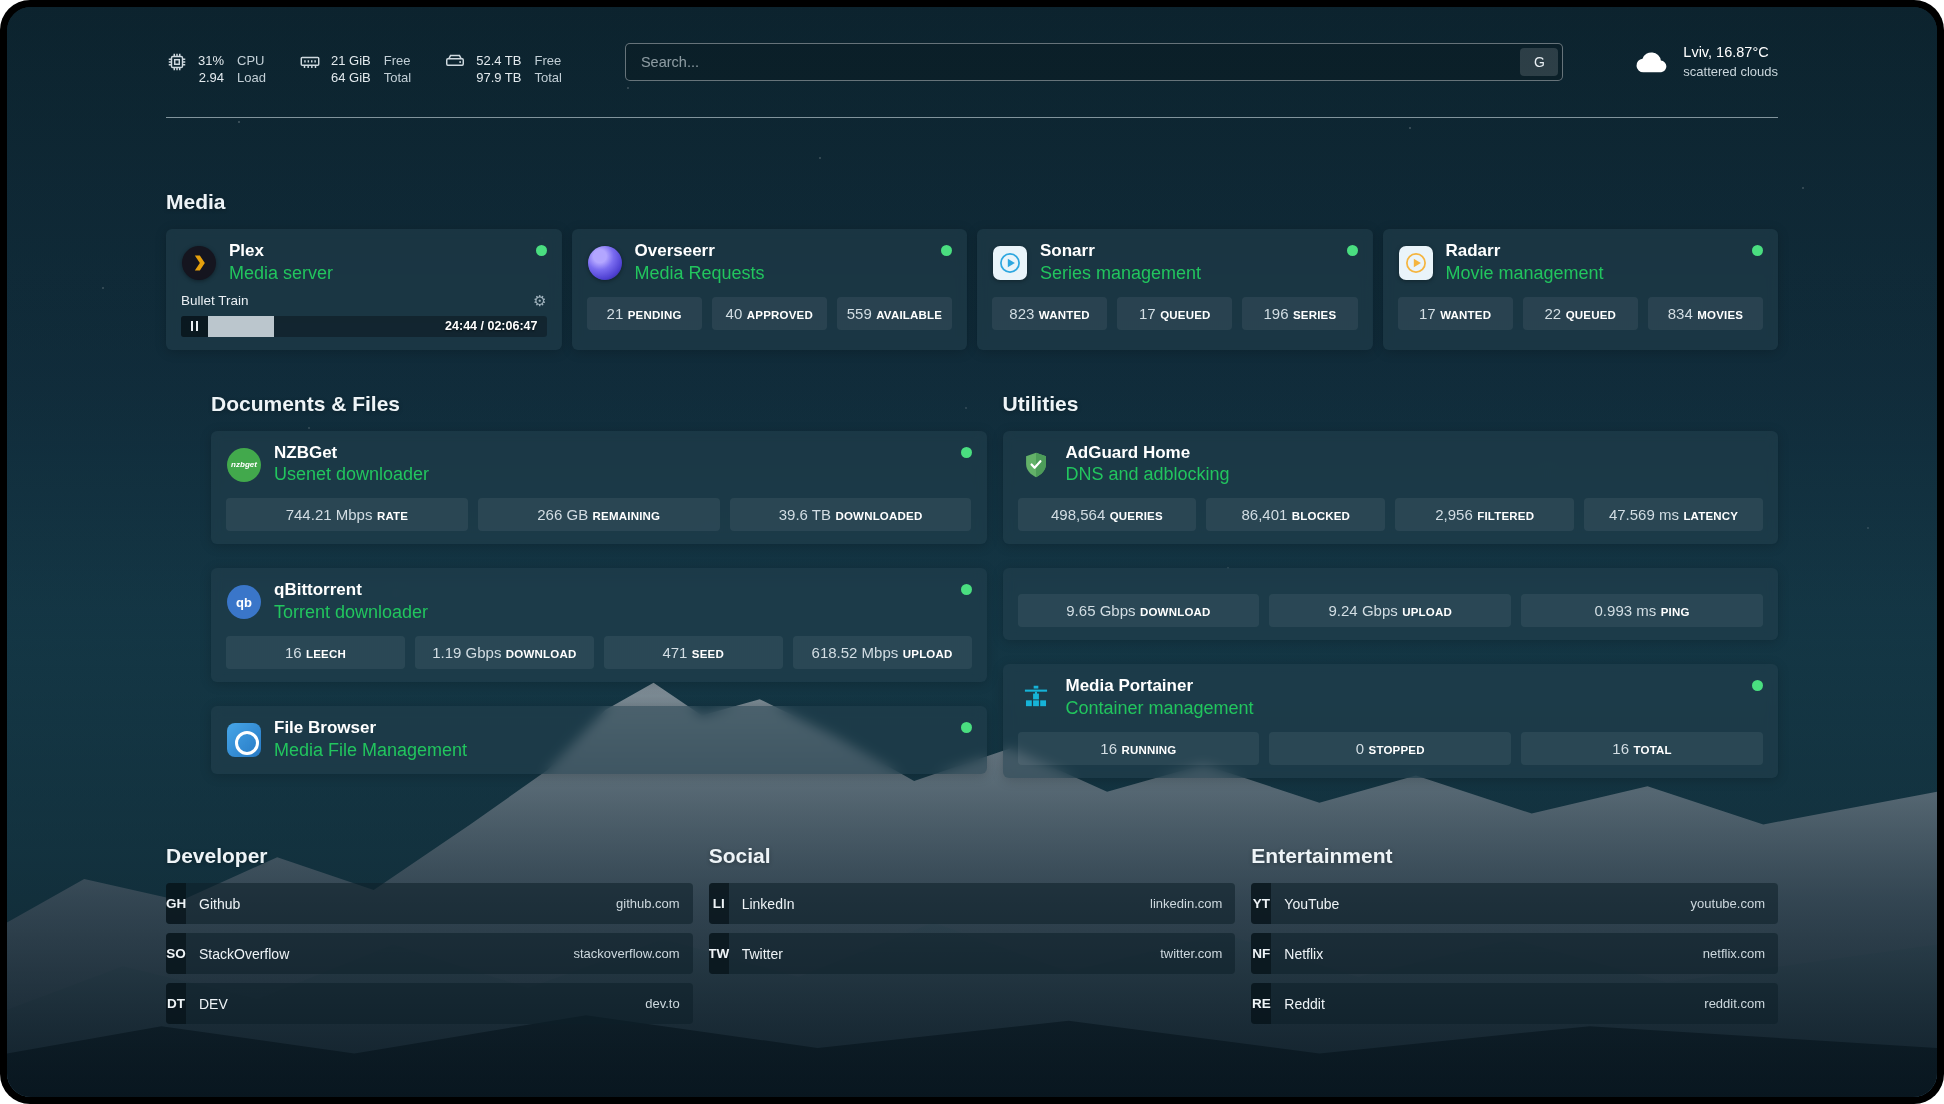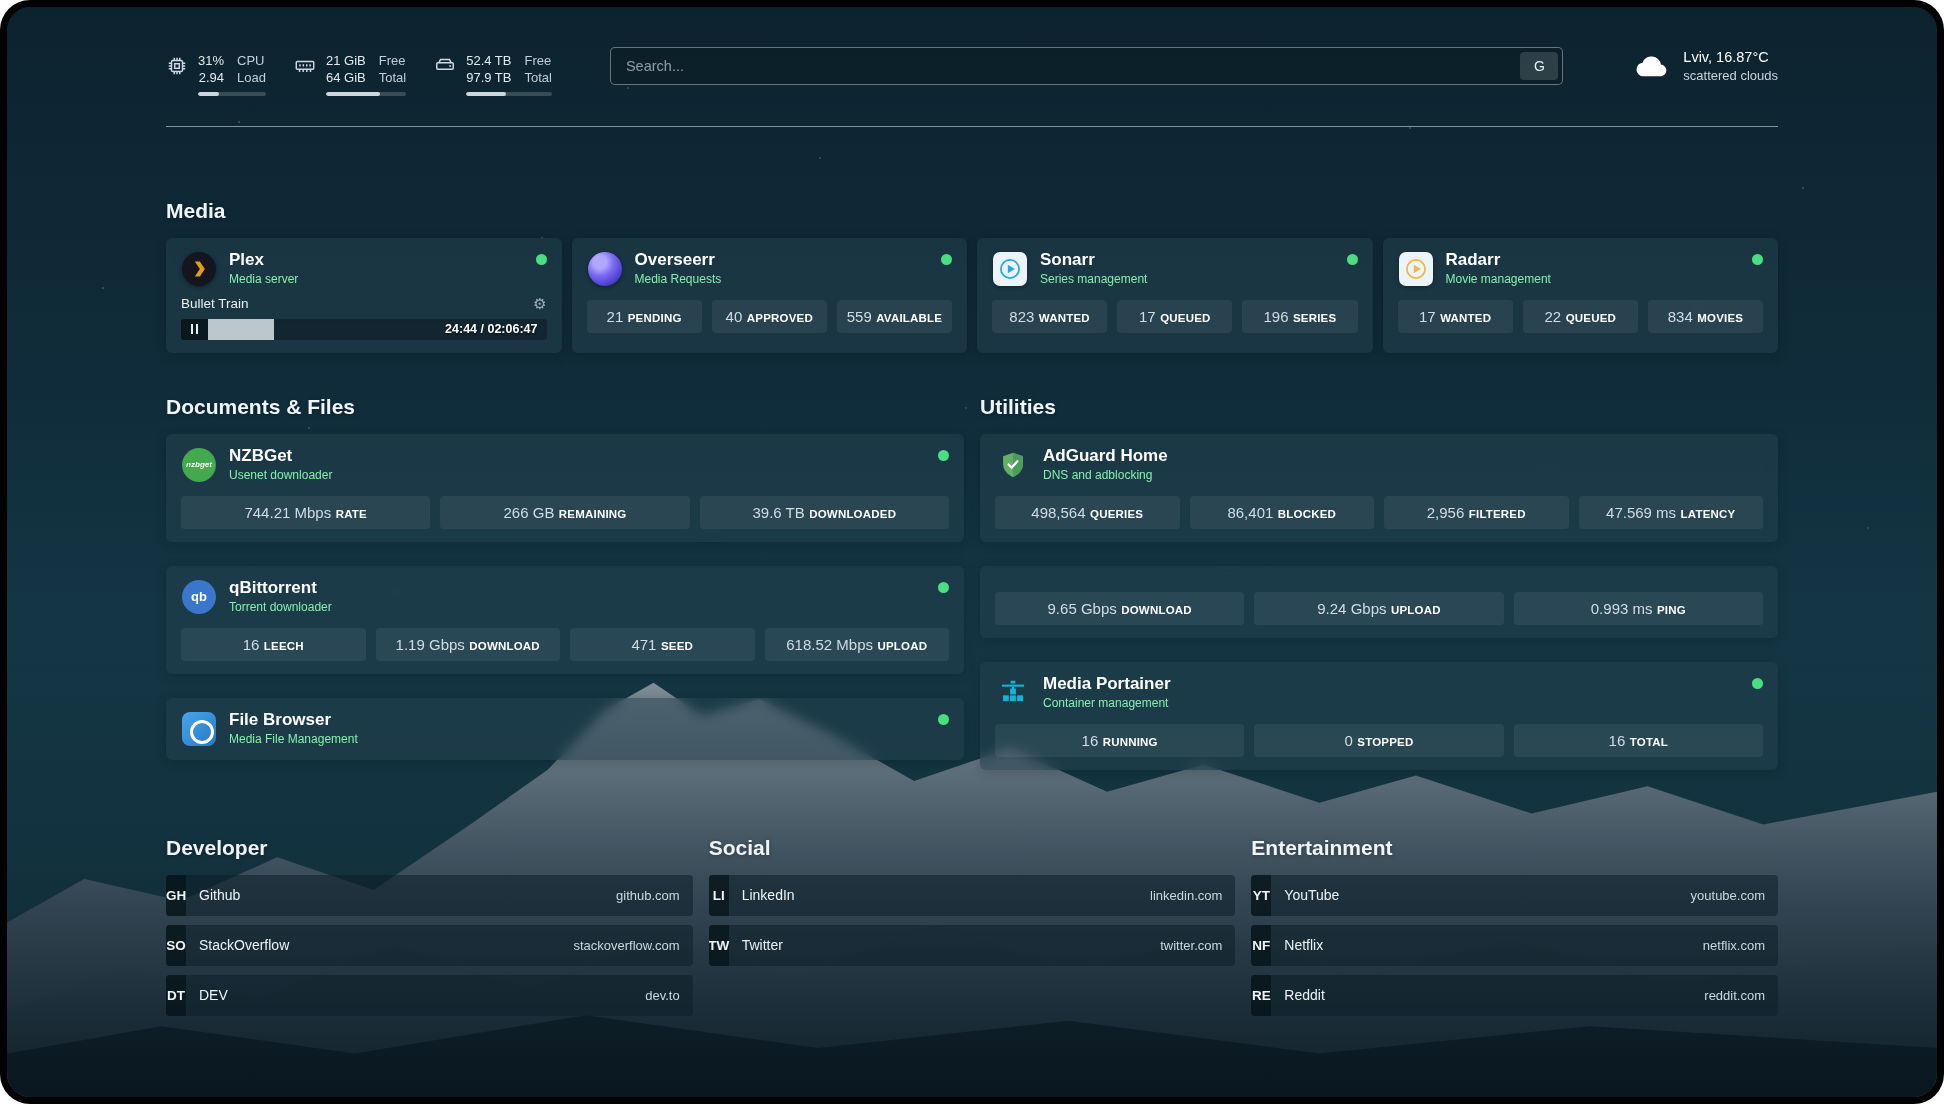--- a/index.html
+++ b/index.html
@@ -47,21 +47,21 @@
   .scrim { background: linear-gradient(180deg, rgba(9,27,37,0.18) 0%, rgba(12,32,42,0.26) 55%, rgba(9,24,33,0.5) 82%, rgba(6,18,26,0.66) 100%); }
 
   
   .ui { position: relative; z-index: 2; height: 100%; }
   .content { width: 1612px; margin: 0 auto; }
 
   
   .topbar { display: flex; align-items: center; padding-top: 30px; }
   .resources { display: flex; gap: 28px; }
   .resource { display: flex; align-items: center; gap: 10px; color: #cfd9df; }
-  .res-body { display: flex; flex-direction: column; gap: 5px; margin-top: 16px; }
+  .res-body { display: flex; gap: 5px; margin-top: 16px; }
   .res-cols { display: flex; gap: 13px; }
   .res-col { display: flex; flex-direction: column; line-height: 1.3; font-size: 13px; }
   .res-col.vals { align-items: flex-end; color: #e3eaee; }
   .res-col.labs { color: #c2cfd6; }
   .res-bar { height: 4px; border-radius: 2px; background: rgba(255,255,255,0.18); position: relative; overflow: hidden; }
   .res-fill { position: absolute; left: 0; top: 0; bottom: 0; border-radius: 2px; background: #ccd6dc; }
 
   .searchwrap { flex: 1; margin: 0 70px 0 58px; position: relative; height: 38px; }
   .search-input {
     width: 100%; height: 100%; border-radius: 5px;
@@ -79,32 +79,32 @@
   .weather-text { display: flex; flex-direction: column; line-height: 1.35; }
   .weather-loc { color: #ffffff; font-size: 14.5px; }
   .weather-cond { color: #c9d5db; font-size: 13px; }
 
   .divider { margin-top: 30px; border-top: 1.5px solid rgba(226,238,244,0.55); }
 
   
   .section-title { font-size: 21px; font-weight: 600; color: #eef4f7; text-shadow: 0 1px 4px rgba(0,0,0,0.3); }
   .section-media { margin-top: 72px; }
   .media-grid { display: grid; grid-template-columns: repeat(4, 1fr); gap: 10px; margin-top: 15px; }
-  .split { display: grid; grid-template-columns: 1fr 1fr; gap: 16px; margin-top: 42px; }
+  .split { display: grid; grid-template-columns: 1fr 1fr; gap: 16px; margin-top: 42px; margin-left: 45px; }
   .col-stack { display: flex; flex-direction: column; gap: 24px; margin-top: 15px; }
 
   
   .card {
     background: rgba(37,66,79,0.52); border-radius: 6px; padding: 13px 15px;
     backdrop-filter: blur(6px); box-shadow: 0 2px 12px rgba(0,0,0,0.18);
   }
   .card-head { display: flex; align-items: center; gap: 12px; }
   .head-text { display: flex; flex-direction: column; gap: 3px; }
   .svc-title { font-size: 17px; font-weight: 600; color: #ffffff; line-height: 1.05; }
-  .svc-sub { font-size: 12px; color: #86efac; }
+  .svc-sub { font-size: 18px; color: #22c55e; }
   .status-dot { width: 11px; height: 11px; border-radius: 50%; background: #4ade80; margin-left: auto; align-self: flex-start; margin-top: 3px; }
   .stats { display: flex; gap: 10px; margin-top: 13px; }
   .stat { flex: 1; text-align: center; background: rgba(255,255,255,0.065); border-radius: 4px; padding: 8px 4px 7px; }
   .stat-val { font-size: 15px; color: #d2dde3; white-space: nowrap; }
   .stat-lab { font-size: 11.5px; font-weight: 700; color: #ffffff; margin-top: 3px; white-space: nowrap; letter-spacing: 0.2px; }
 
   
   .np-row { display: flex; align-items: center; margin-top: 9px; }
   .np-title { font-size: 13.5px; color: #e9eff3; }
   .np-gear { margin-left: auto; color: #9fb2bc; font-size: 15px; cursor: pointer; line-height: 1; }

